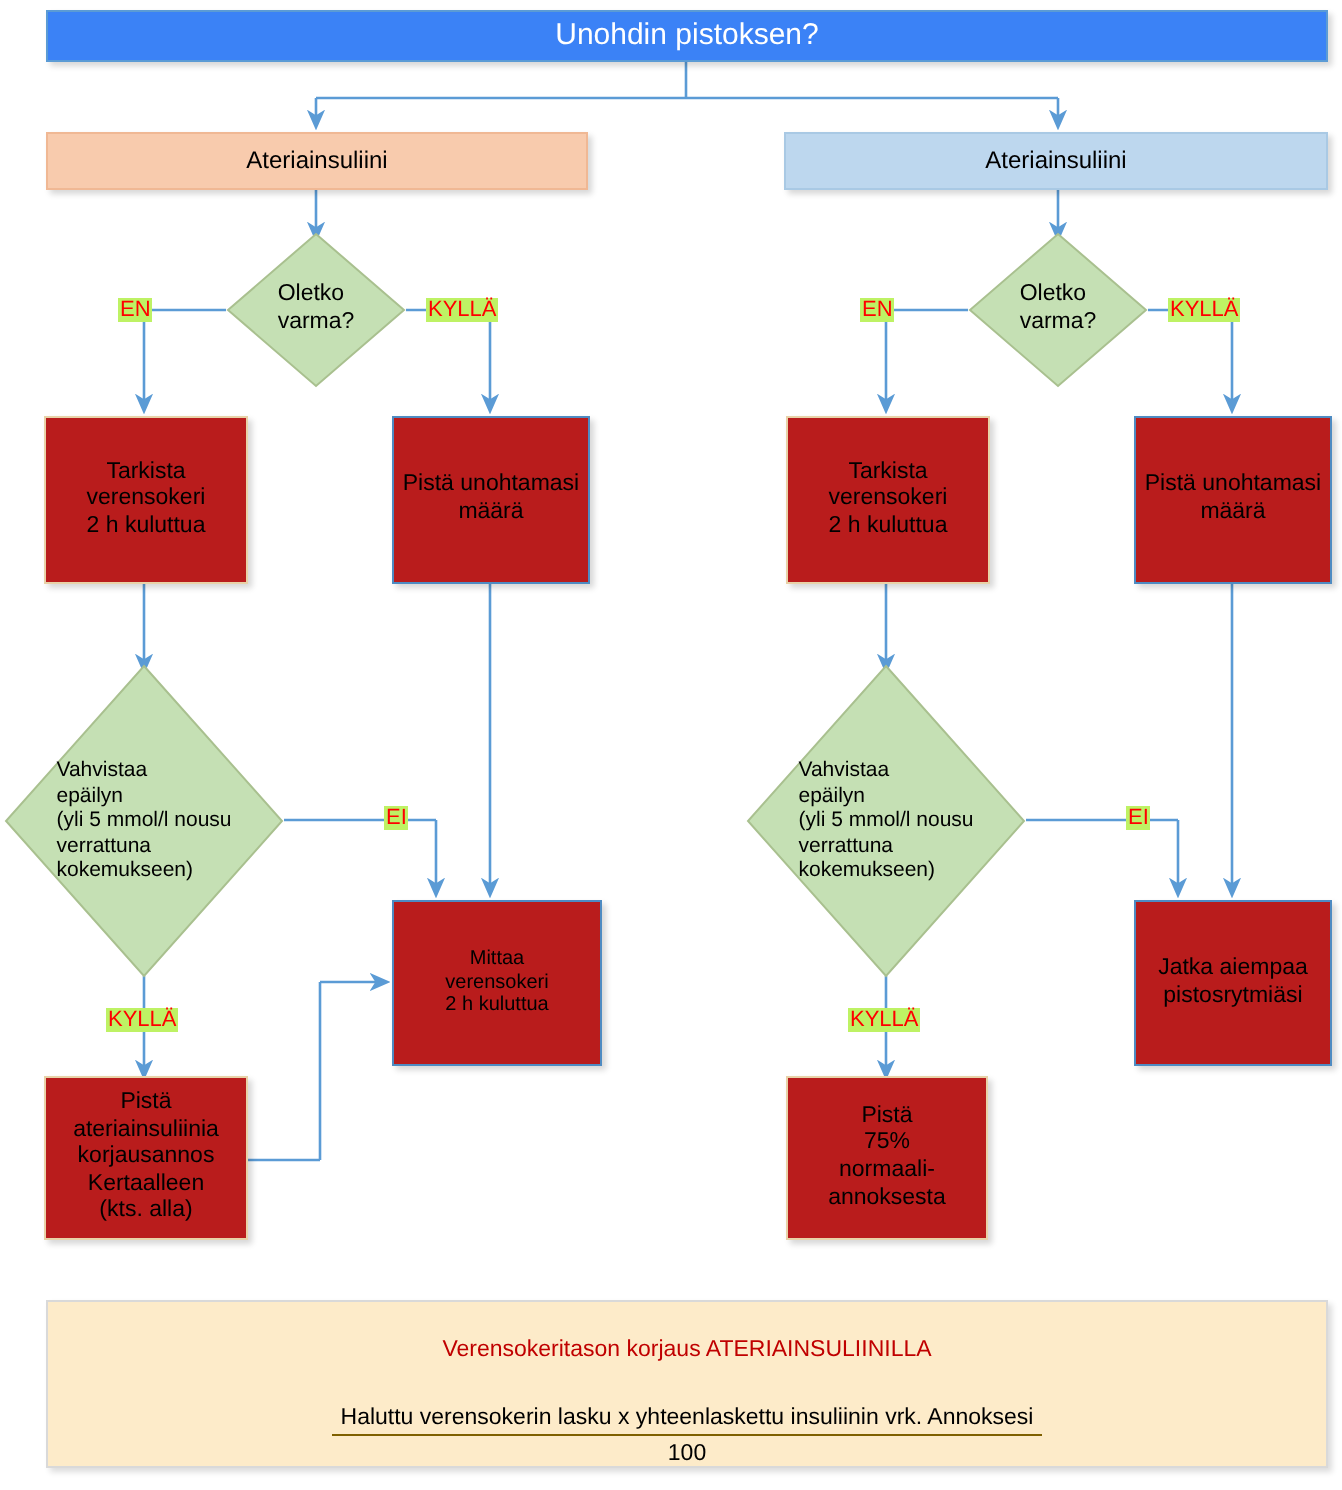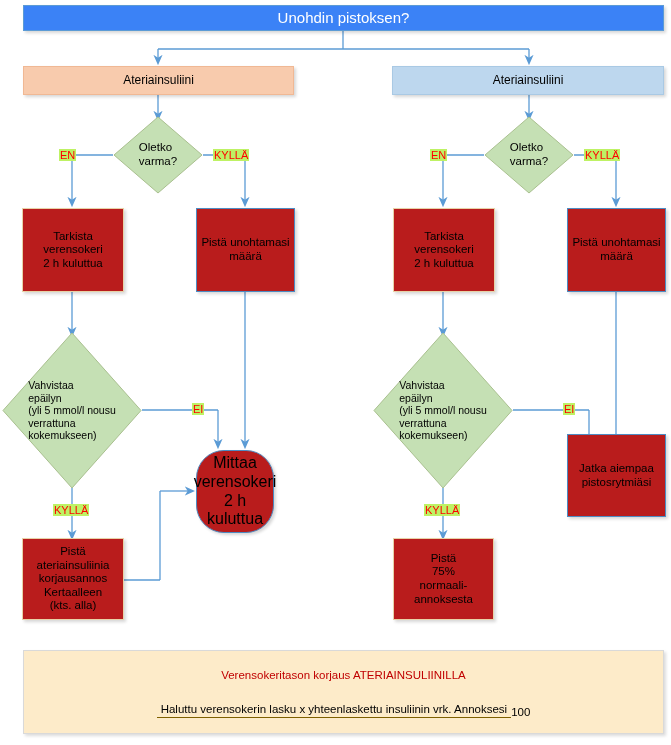--- a/index.html
+++ b/index.html
@@ -87,21 +87,21 @@
     box-shadow: 2px 2px 3px rgba(0,0,0,0.14);
   }
   .note-title {
     color: #C00000;
     font-size: 11.5px;
     margin-top: 18px;
   }
   .note-frac {
     margin-top: 22px;
     display: flex;
-    flex-direction: row;
+    flex-direction: column;
     align-items: center;
     color: #000;
     font-size: 11.5px;
   }
   .note-num {
     border-bottom: 1.5px solid #7F6000;
     padding: 0 4px 2px 4px;
   }
   .note-den { padding-top: 3px; }
 </style>
@@ -221,25 +221,25 @@
 (yli 5 mmol/l nousu
 verrattuna
 kokemukseen)</div>
   </div>
 
   <div class="elabel" style="left:192px; top:403px;">EI</div>
   <div class="elabel" style="left:563px; top:403px;">EI</div>
   <div class="elabel" style="left:53px; top:504px;">KYLLÄ</div>
   <div class="elabel" style="left:424px; top:504px;">KYLLÄ</div>
 
-  <div class="node rect blue" style="left:196px; top:450px; width:78px; height:83px; font-size:16px;border-radius:28px;">Mittaa
+  <div class="node rect blue" style="left:196px; top:450px; width:105px; height:83px; font-size:10px;">Mittaa
 verensokeri
 2 h kuluttua</div>
 
-  <div class="node rect blue" style="left:567px; top:434px; width:99px; height:83px; font-size:11.5px;">Jatka aiempaa
+  <div class="node rect blue" style="left:567px; top:450px; width:99px; height:83px; font-size:11.5px;">Jatka aiempaa
 pistosrytmiäsi</div>
 
   <div class="node rect cream" style="left:22px; top:538px; width:102px; height:82px; font-size:11.5px;">Pistä
 ateriainsuliinia
 korjausannos
 Kertaalleen
 (kts. alla)</div>
 
   <div class="node rect cream" style="left:393px; top:538px; width:101px; height:82px; font-size:11.5px;">Pistä
 75%

